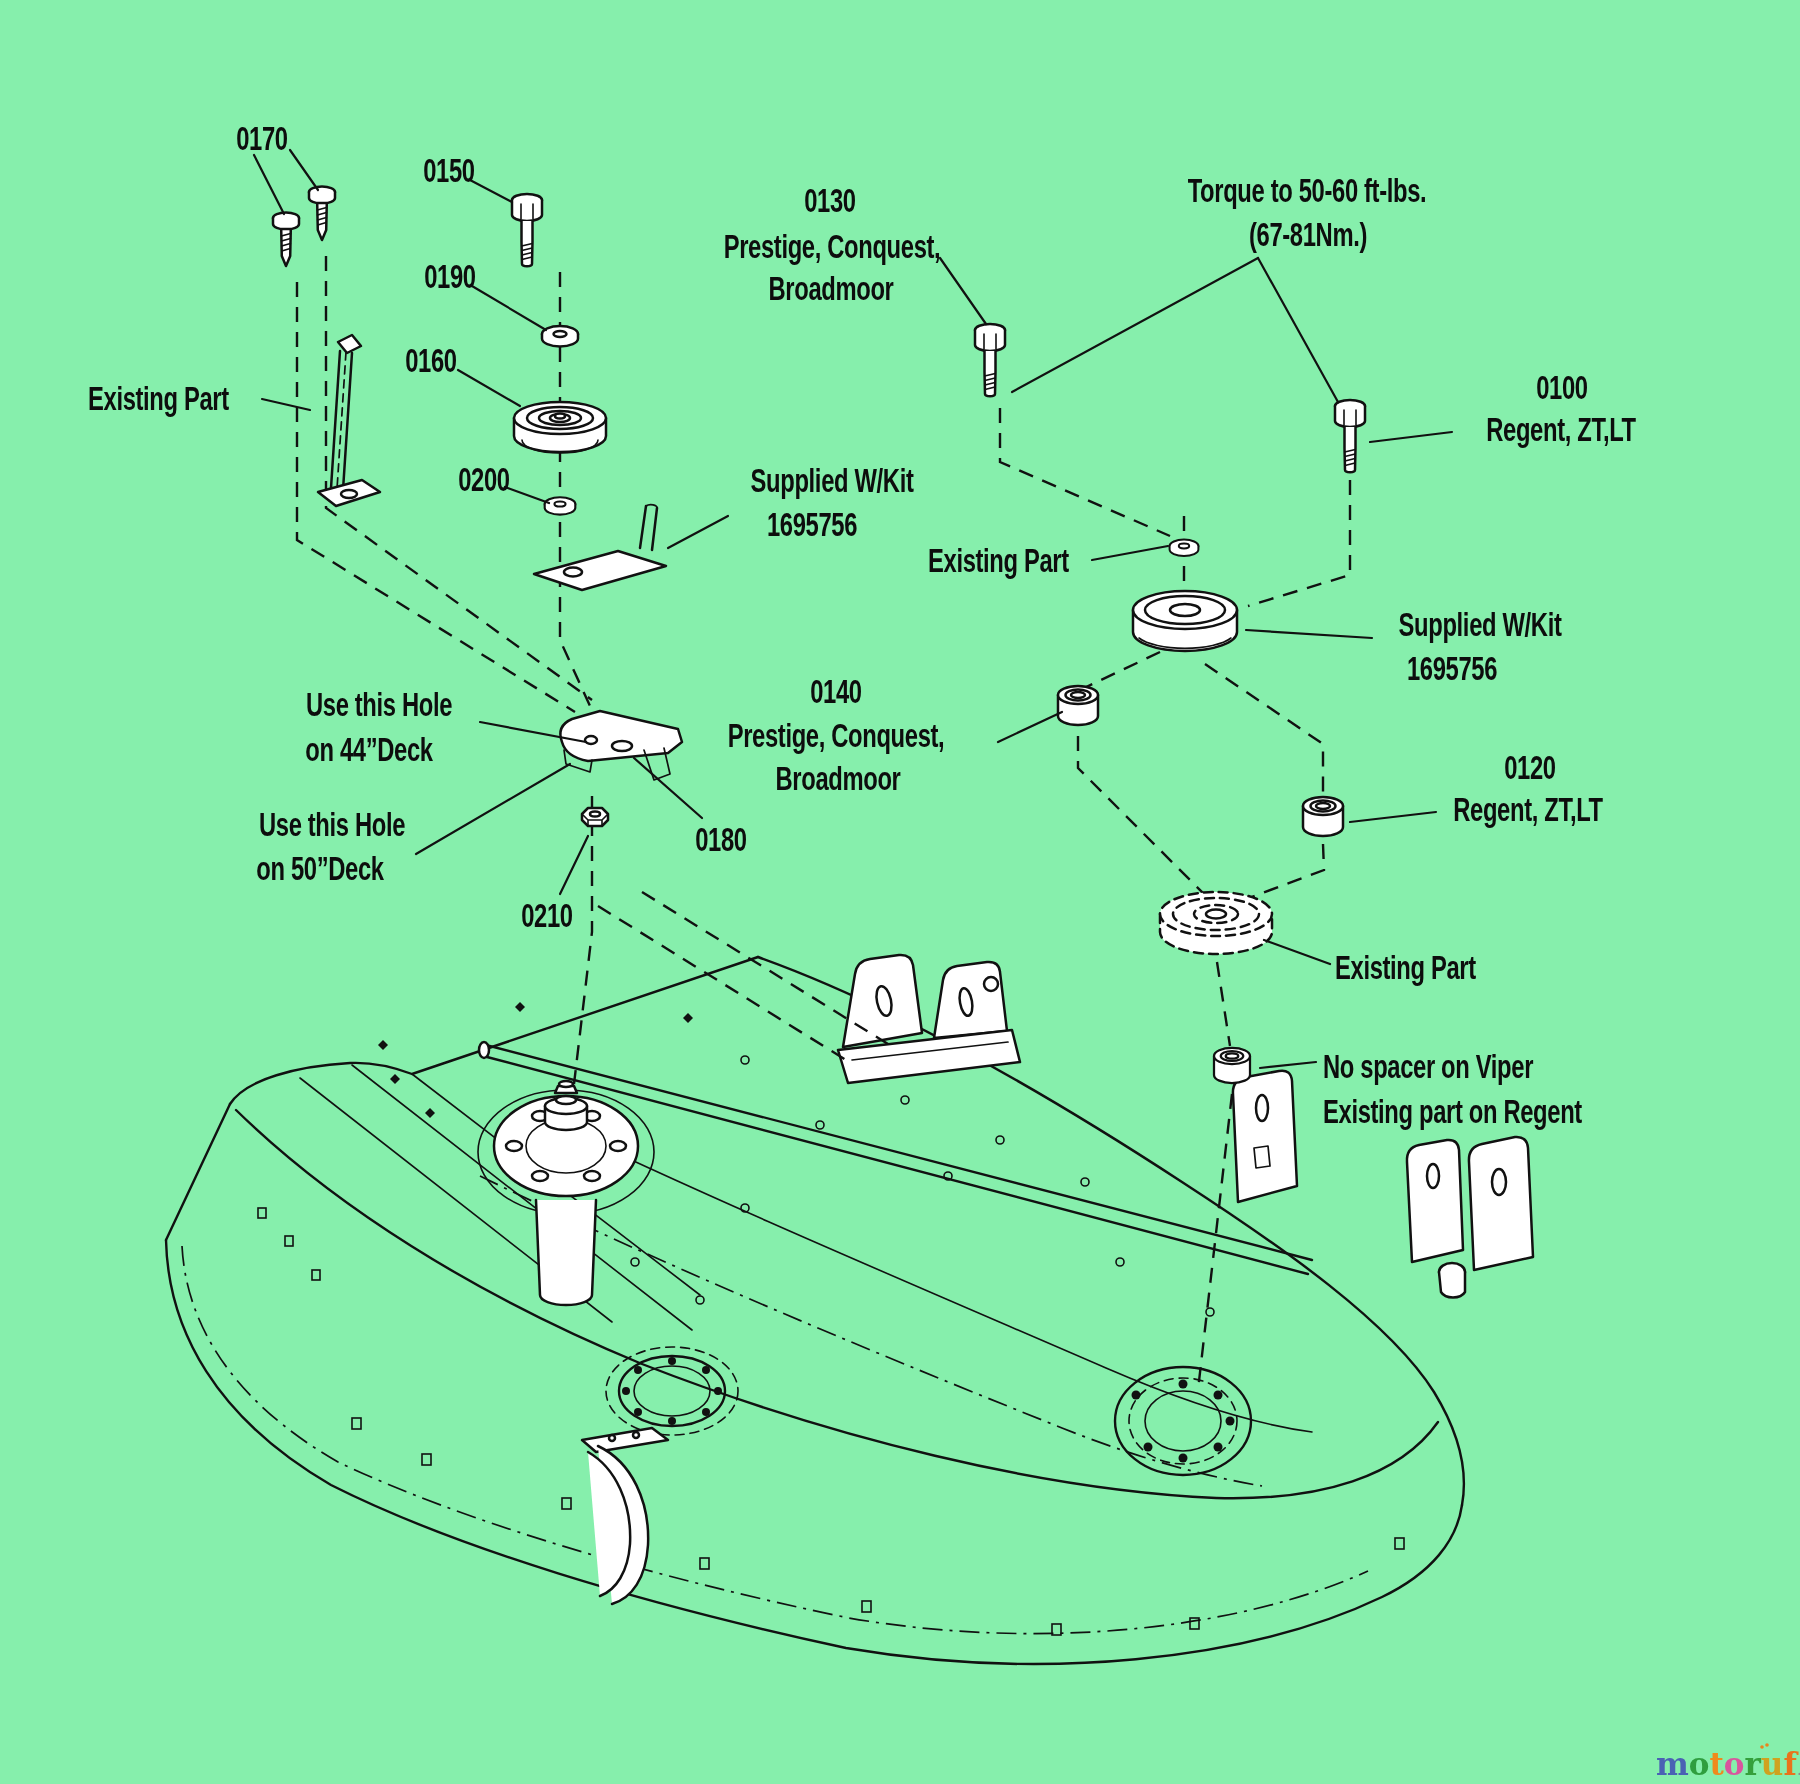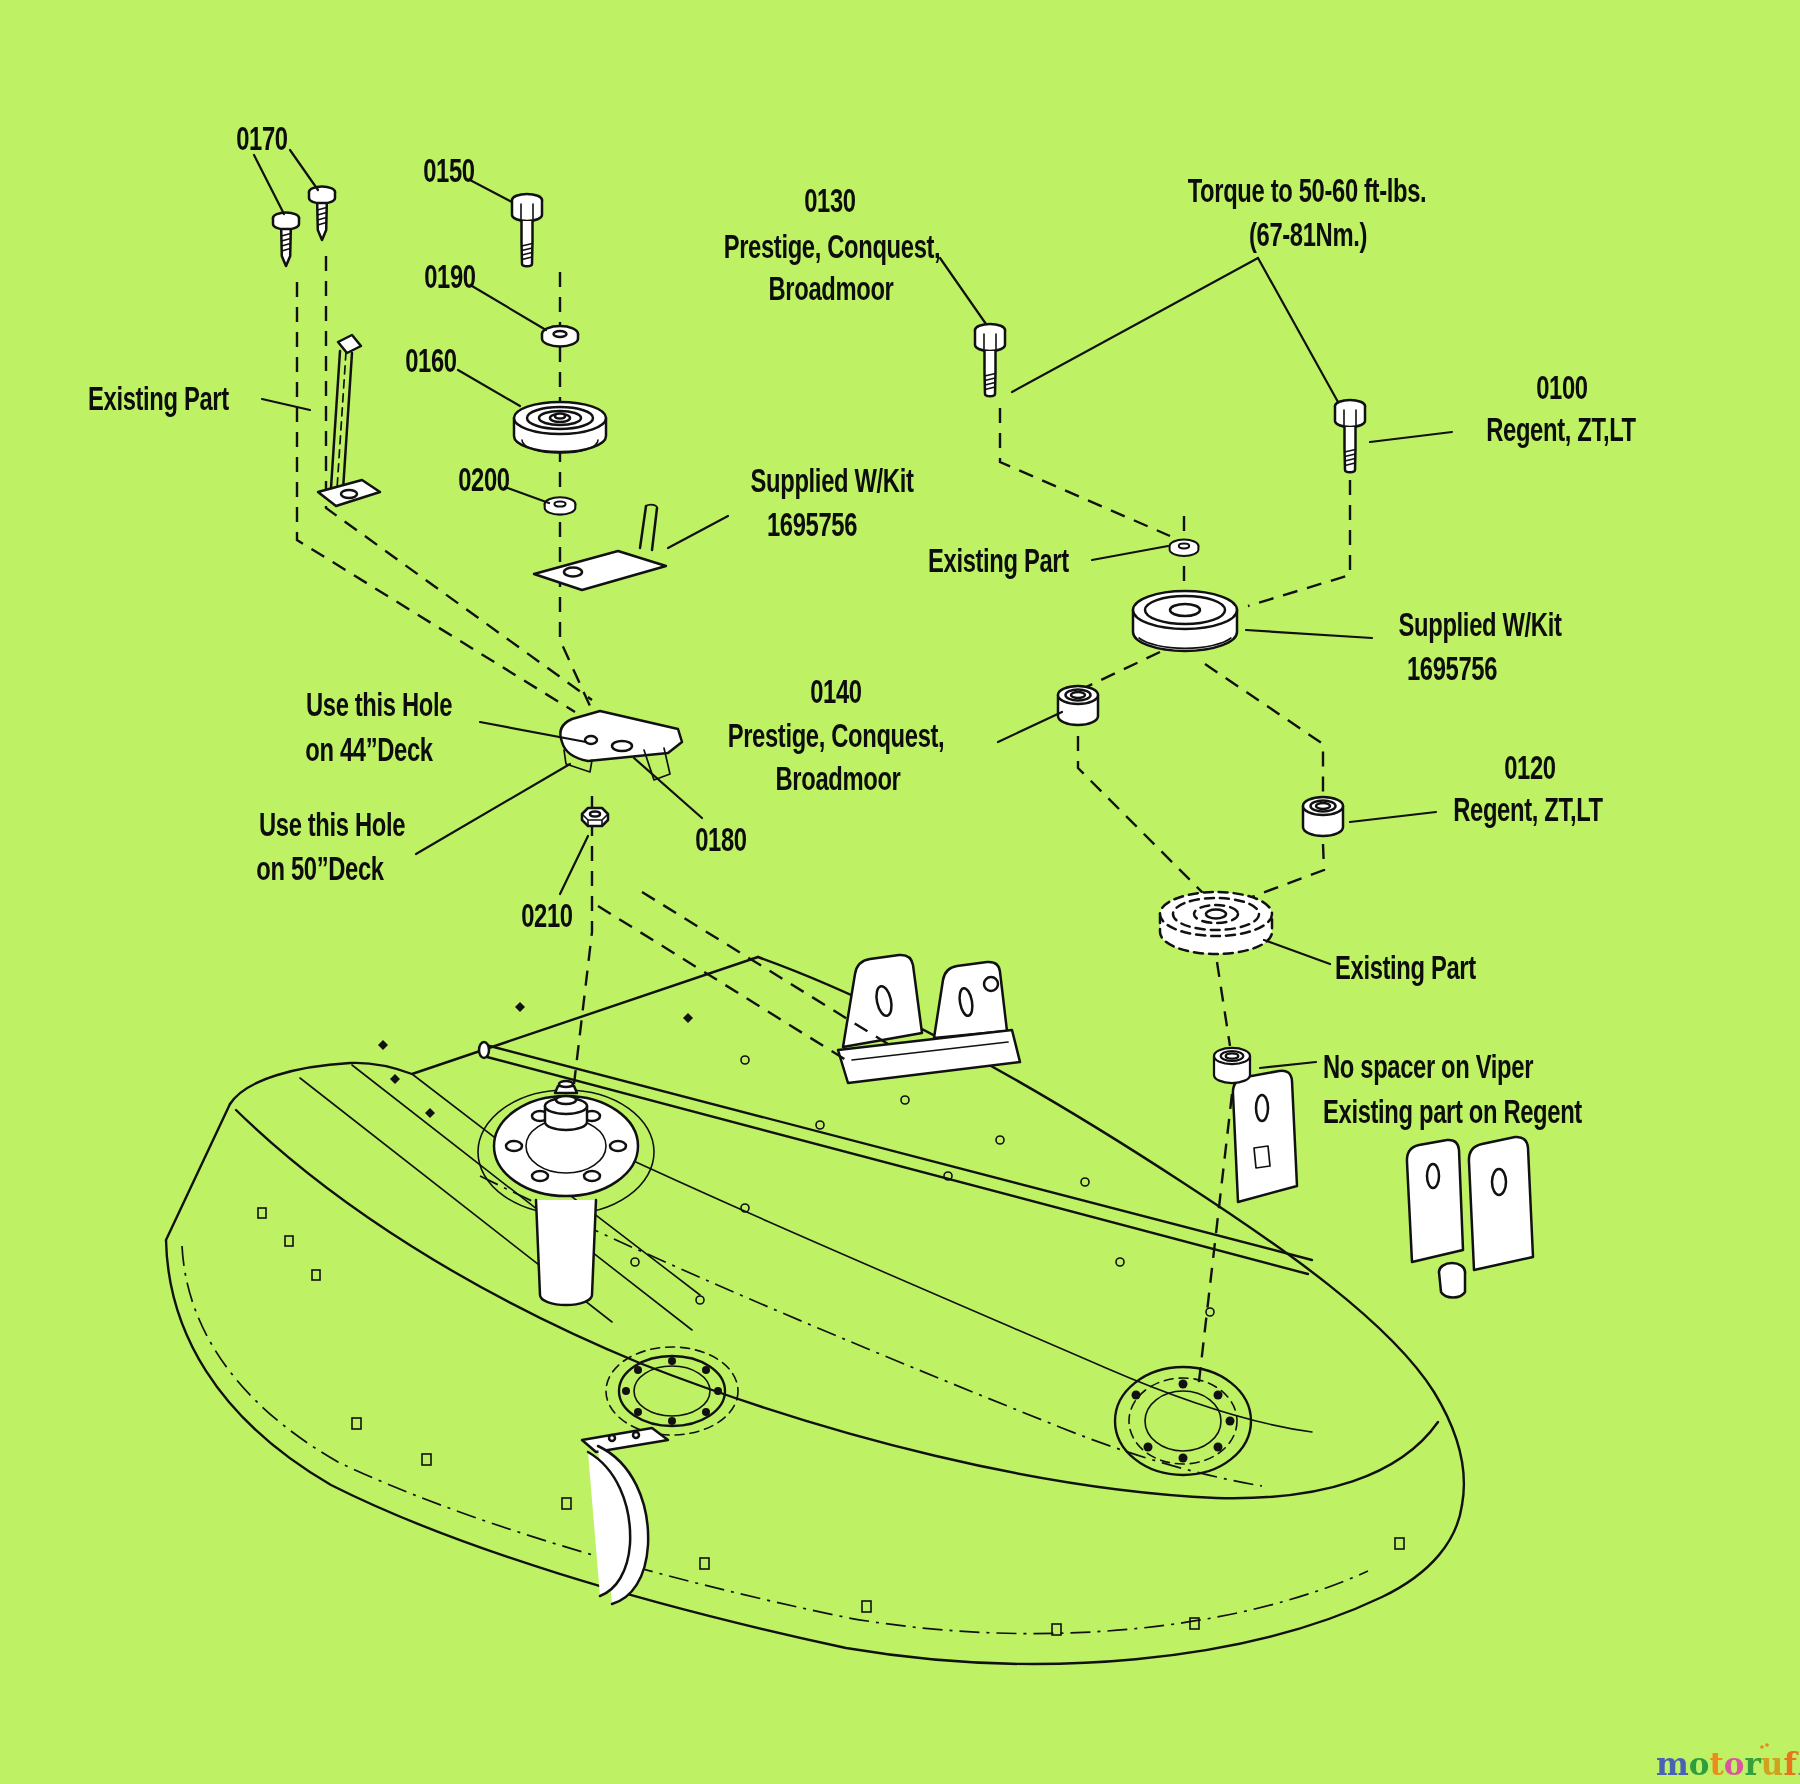--- a/index.html
+++ b/index.html
@@ -1,16 +1,16 @@
 <!DOCTYPE html>
 <html><head>
 <meta charset="utf-8">
 <style>
   html,body { margin:0; padding:0; background:#ffffff; }
-  .page { position:relative; width:1800px; height:1784px; background:#bef264; overflow:hidden; }
+  .page { position:relative; width:1800px; height:1784px; background:#86efac; overflow:hidden; }
   svg { display:block; }
   .ln    { fill:none; stroke:#111; stroke-width:2.4; stroke-linecap:round; stroke-linejoin:round; }
   .thin  { fill:none; stroke:#111; stroke-width:1.6; stroke-linecap:round; }
   .part  { fill:#ffffff; stroke:#111; stroke-width:2.5; stroke-linecap:round; stroke-linejoin:round; }
   .part .thin { stroke-width:1.7; fill:none; }
   .dash  { fill:none; stroke:#111; stroke-width:2.4; stroke-dasharray:15 10; }
   .dashdot { fill:none; stroke:#111; stroke-width:1.7; stroke-dasharray:20 7 3 7; }
   .dashlt  { stroke-dasharray:9 6; }
   .ptr   { fill:none; stroke:#111; stroke-width:2.2; stroke-linecap:round; }
   .hole  { fill:#111; stroke:none; }

